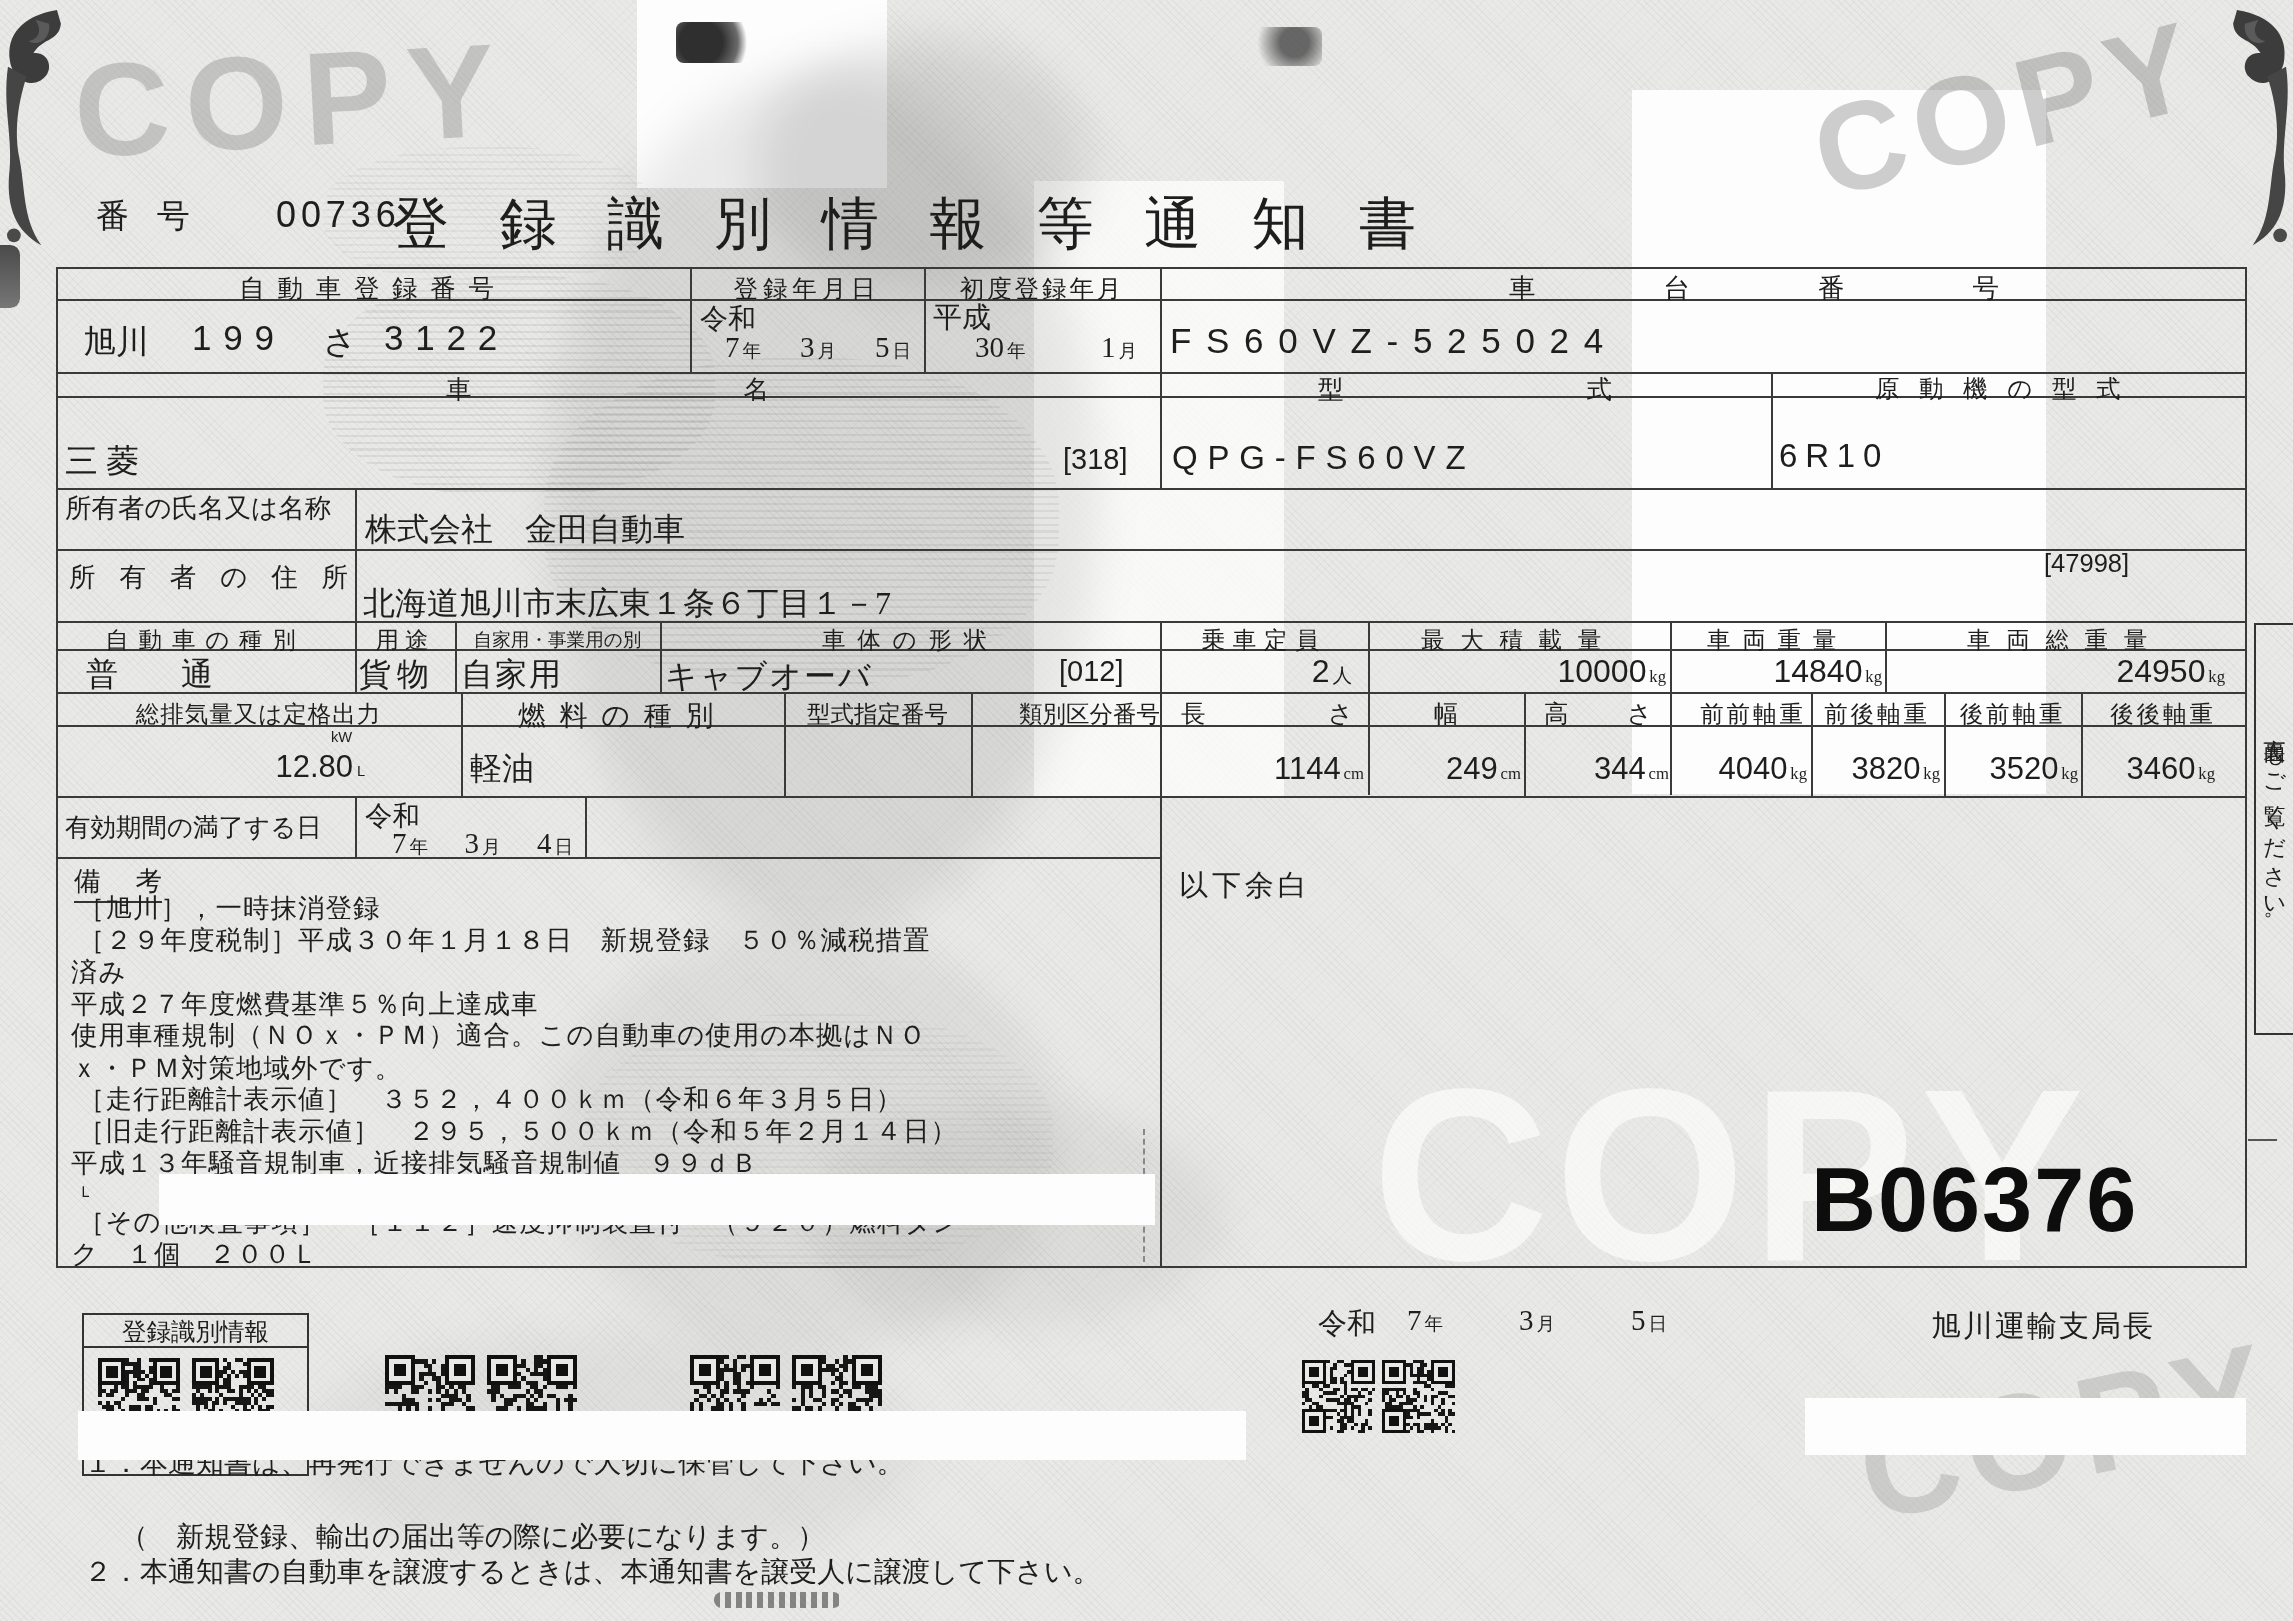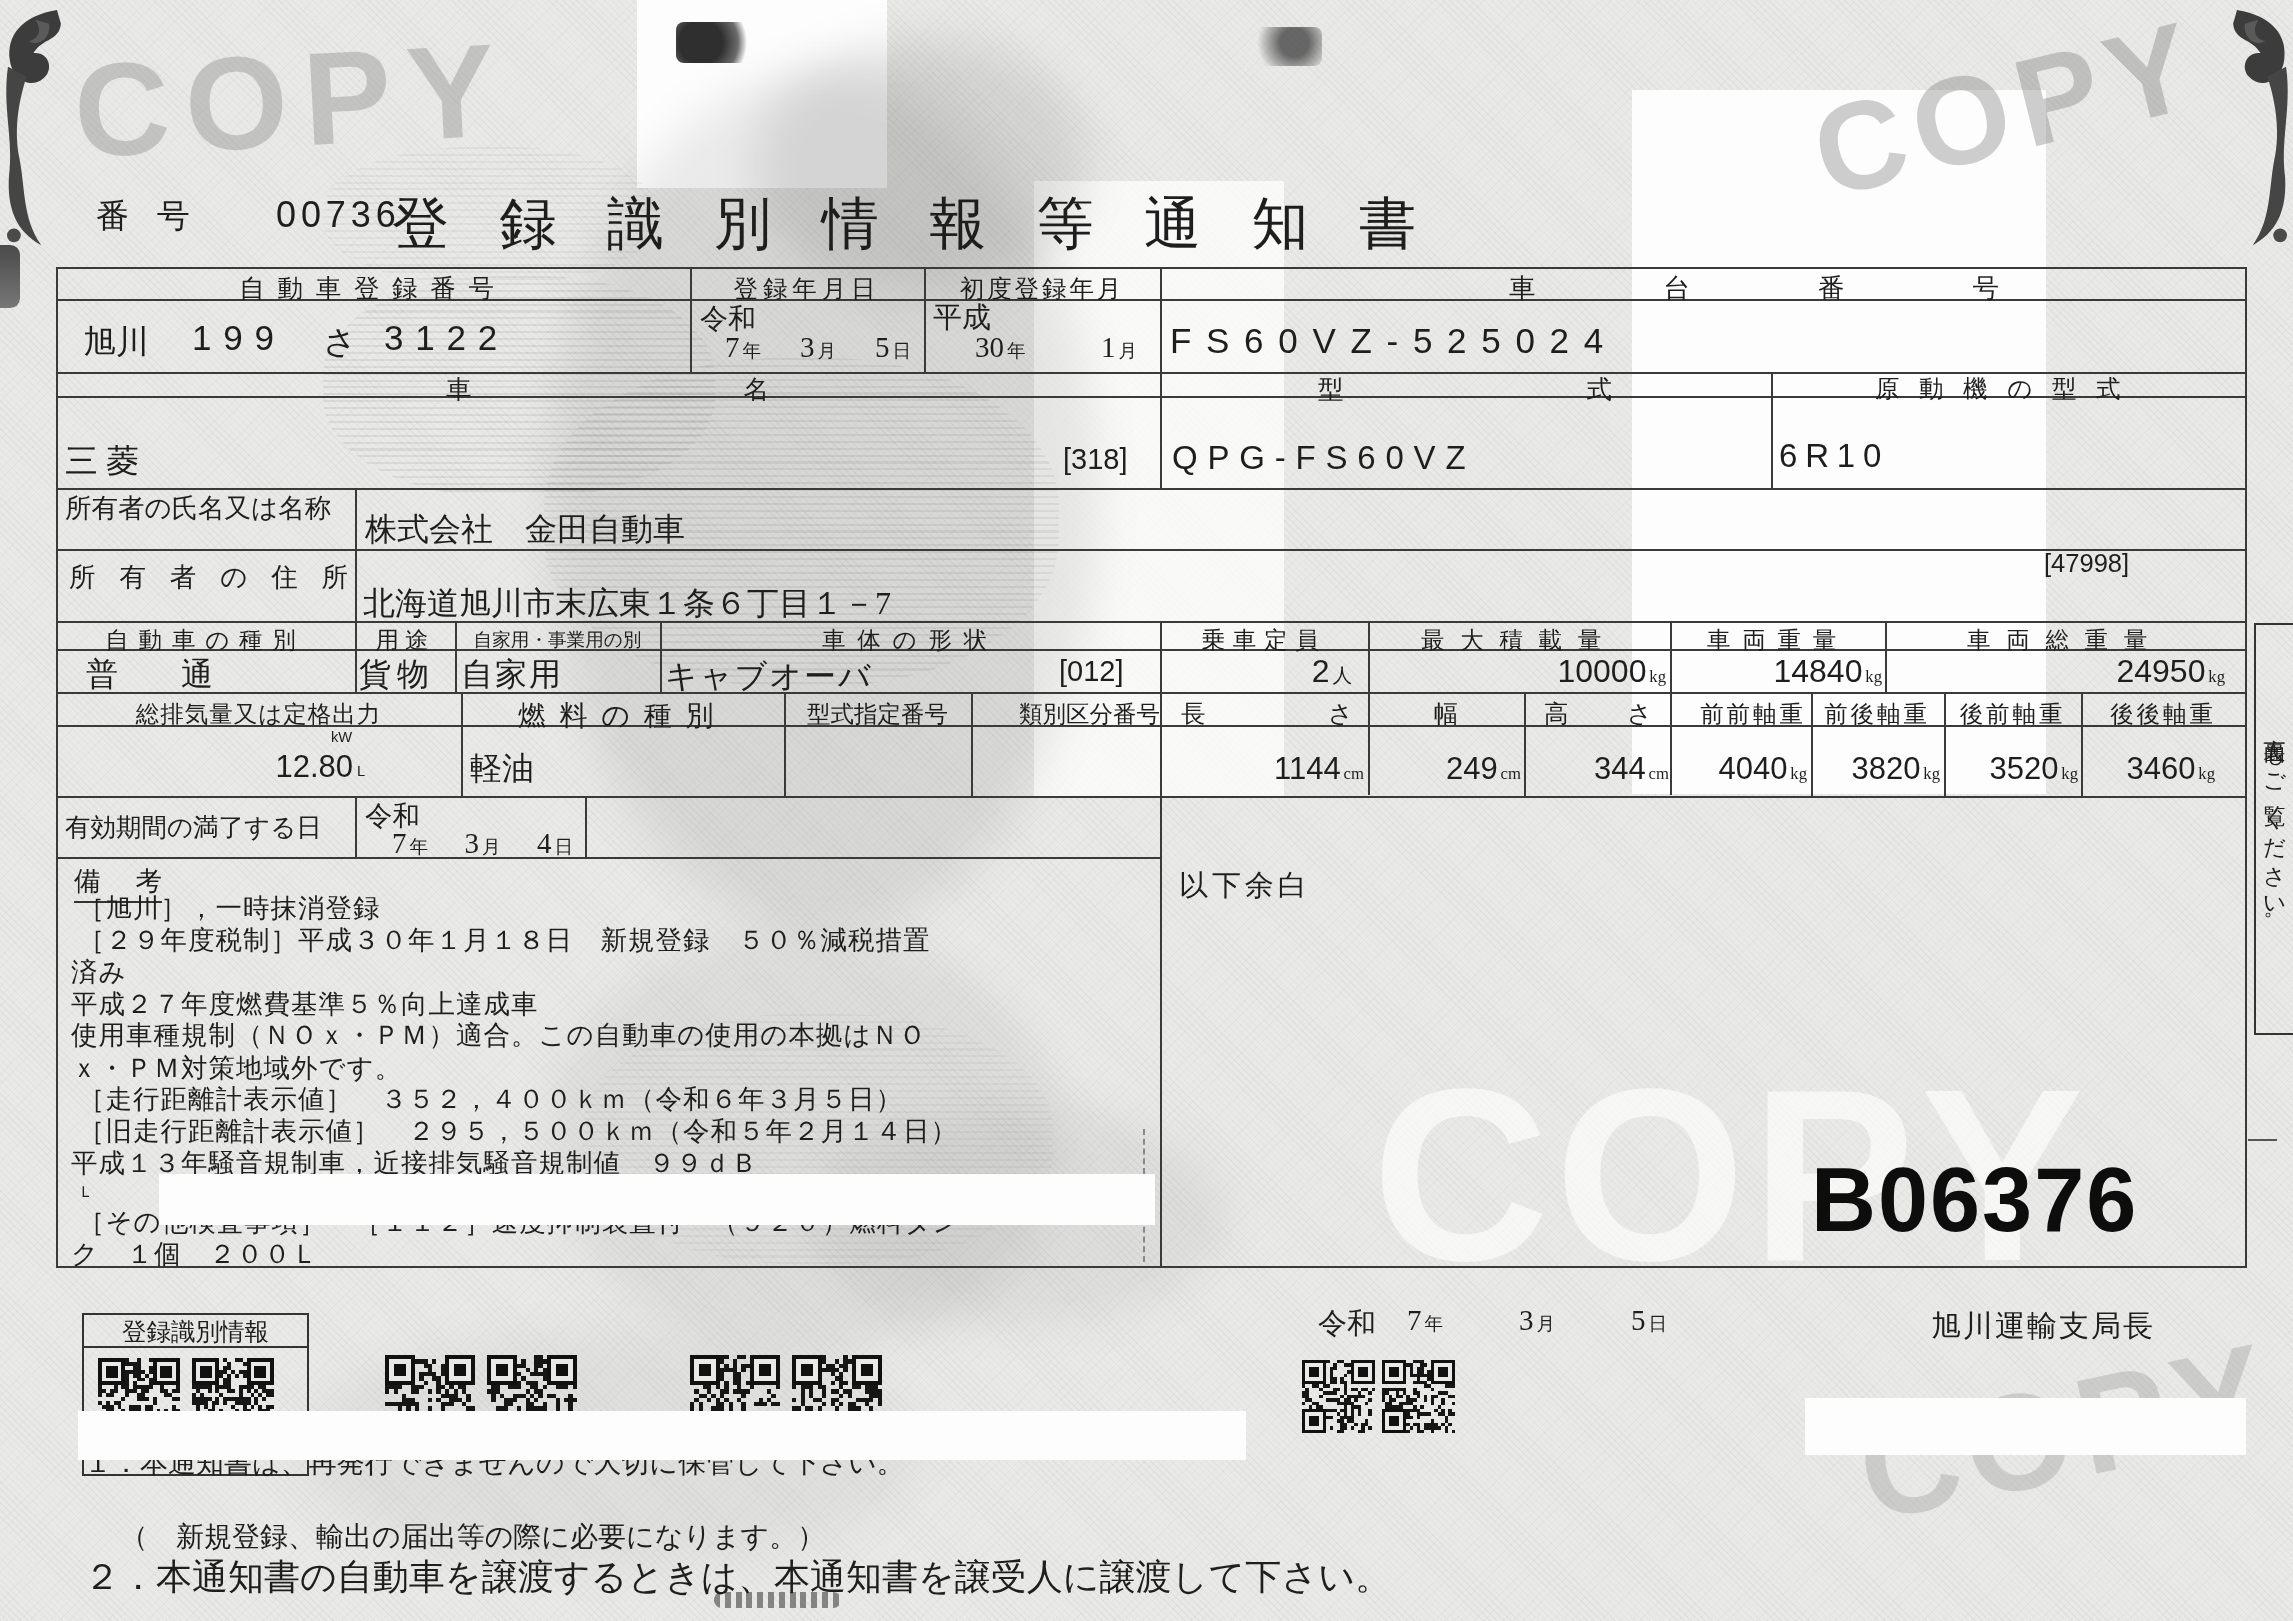--- a/index.html
+++ b/index.html
@@ -2011,20 +2011,20 @@
       <rect x="16" y="2" width="3" height="3" fill="#111"></rect>
       <rect x="0" y="14" width="7" height="7" fill="#111"></rect>
       <rect x="1" y="15" width="5" height="5" fill="#e9e9e7"></rect>
       <rect x="2" y="16" width="3" height="3" fill="#111"></rect>
     </svg></div>
 <div class="strip" style="left:78px;top:1411px;width:1168px;height:49px;"></div>
 <div class="strip" style="left:1805px;top:1398px;width:441px;height:57px;"></div>
 
 <div class="t" style="left:84px;top:1444px;font-size:28px;">１．本通知書は、再発行できませんので大切に保管して下さい。</div>
 <div class="t" style="left:120px;top:1518px;font-size:28px;">（　新規登録、輸出の届出等の際に必要になります。）</div>
-<div class="t" style="left:84px;top:1553px;font-size:36px;">２．本通知書の自動車を譲渡するときは、本通知書を譲受人に譲渡して下さい。</div>
+<div class="t" style="left:84px;top:1553px;font-size:28px;">２．本通知書の自動車を譲渡するときは、本通知書を譲受人に譲渡して下さい。</div>
 <div style="position:absolute;left:714px;top:1592px;width:127px;height:15.7px;z-index:2;opacity:.55;border-radius:7.8px;background:repeating-linear-gradient(90deg,#333 0 5.9px,transparent 5.9px 10.8px);"></div>
 
 <div style="position:absolute;left:2254px;top:623px;width:37px;height:408px;border:2px solid #333;z-index:4;display:flex;align-items:center;justify-content:center;">
   <span style="writing-mode:vertical-rl;font-size:22.5px;letter-spacing:3.9px;">裏面もご覧ください。</span>
 </div>
 <div class="hline" style="left:2248px;top:1139px;width:29px;background:#555;"></div>
 
 
 </body></html>

